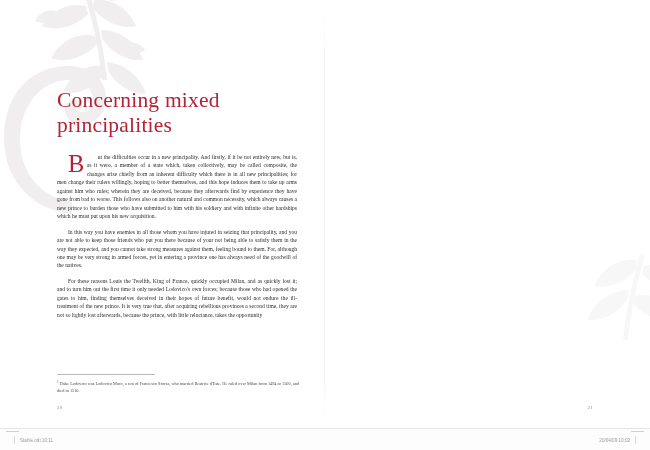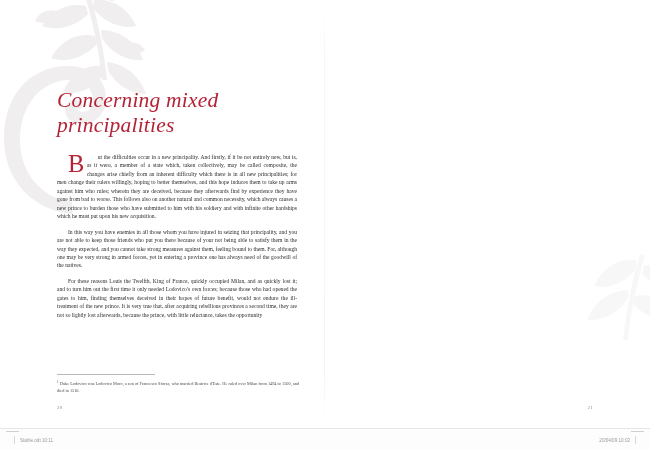--- a/index.html
+++ b/index.html
@@ -76,21 +76,20 @@
   }
 
   
   .chapter-title {
     position: absolute;
     left: 57px;
     top: 88px;
     width: 250px;
     margin: 0;
     font-family: "Liberation Serif", serif;
-    font-style: italic;
     font-weight: 400;
     font-size: 21.5px;
     line-height: 25px;
     color: #b32335;
     letter-spacing: .2px;
   }
 
   
   .column {
     position: absolute;

